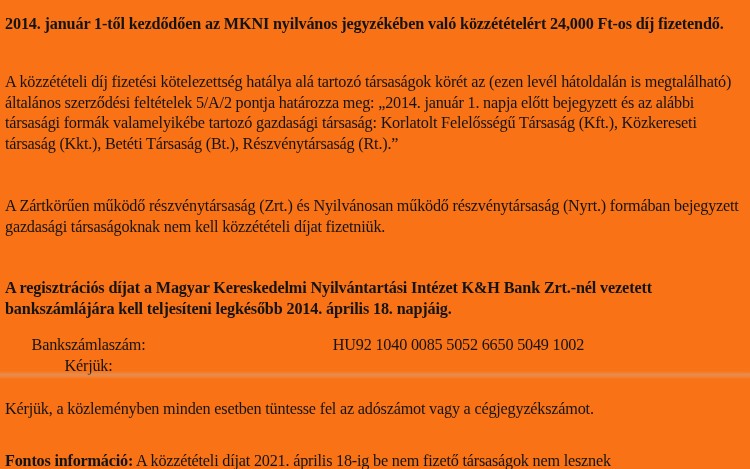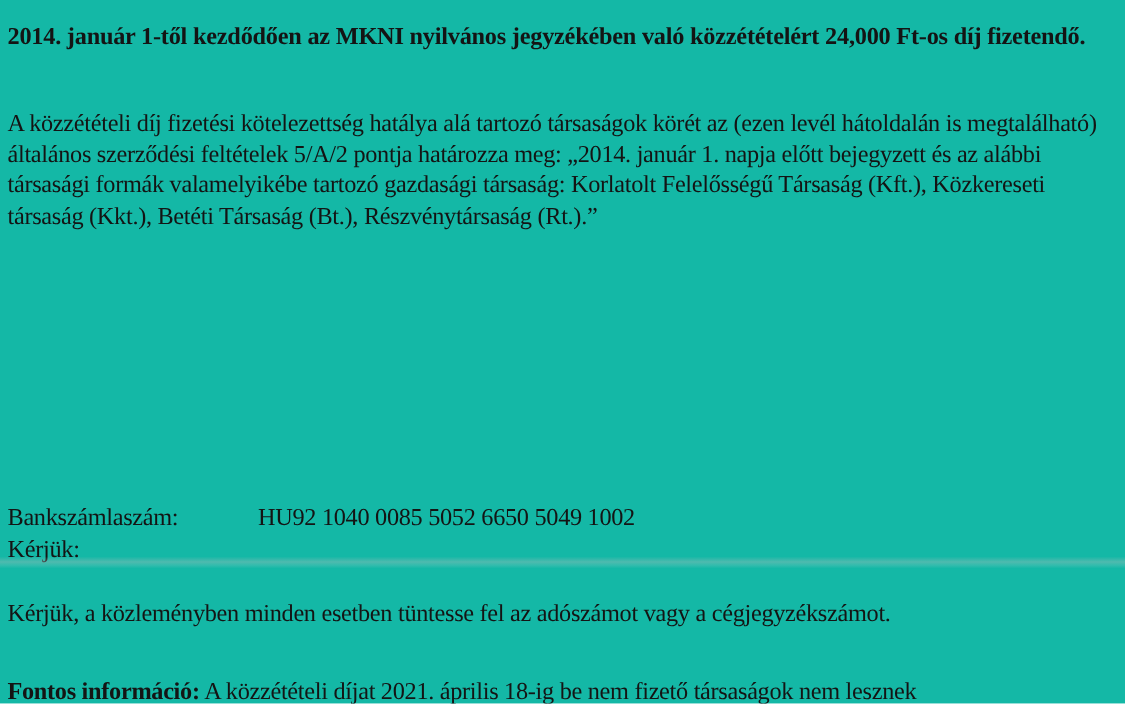--- a/index.html
+++ b/index.html
@@ -16,21 +16,21 @@
       color: #141414;
       font-size: 16.2px;
       line-height: 20.5px;
     }
     .page {
       position: absolute;
       left: 0;
       top: 0;
       width: 750px;
       height: 469px;
-      background: #14b8a6;
+      background: #f97316;
     }
     .block {
       position: absolute;
       left: 5px;
       width: 740px;
       margin: 0;
     }
     .bold {
       font-weight: bold;
       font-size: 16.2px;
@@ -42,20 +42,21 @@
     .h2 { top: 278px; }
     .kv {
       position: absolute;
       left: 5px;
       width: 740px;
       letter-spacing: -0.2px;
     }
     .kv-row {
       display: flex;
       height: 20.5px;
+      text-align: center;
     }
     .kv-label {
       width: 167px;
       flex: 0 0 auto;
     }
     .kv-value {
       flex: 1 1 auto;
     }
     .kv1 { top: 335px; }
     .shadow-band {
@@ -72,21 +73,23 @@
   </style>
 </head>
 <body>
 
 <div class="page">
 
   <p class="block bold h1">2014. január 1-től kezdődően az MKNI nyilvános jegyzékében való közzétételért 24,000 Ft-os díj fizetendő.</p>
 
   <p class="block p1">A közzétételi díj fizetési kötelezettség hatálya alá tartozó társaságok körét az (ezen levél hátoldalán is megtalálható) általános szerződési feltételek 5/A/2 pontja határozza meg: „2014. január 1. napja előtt bejegyzett és az alábbi társasági formák valamelyikébe tartozó gazdasági társaság: Korlatolt Felelősségű Társaság (Kft.), Közkereseti társaság (Kkt.), Betéti Társaság (Bt.), Részvénytársaság (Rt.).”</p>
 
+  <p class="block p2">A Zártkörűen működő részvénytársaság (Zrt.) és Nyilvánosan működő részvénytársaság (Nyrt.) formában bejegyzett gazdasági társaságoknak nem kell közzétételi díjat fizetniük.</p>
 
+  <p class="block bold h2">A regisztrációs díjat a Magyar Kereskedelmi Nyilvántartási Intézet K&amp;H Bank Zrt.-nél vezetett bankszámlájára kell teljesíteni legkésőbb 2014. április 18. napjáig.</p>
 
   <div class="kv kv1">
     <div class="kv-row">
       <span class="kv-label">Bankszámlaszám:</span>
       <span class="kv-value">HU92 1040 0085 5052 6650 5049 1002</span>
     </div>
     <div class="kv-row">
       <span class="kv-label">Kérjük:</span>
     </div>
   </div>

